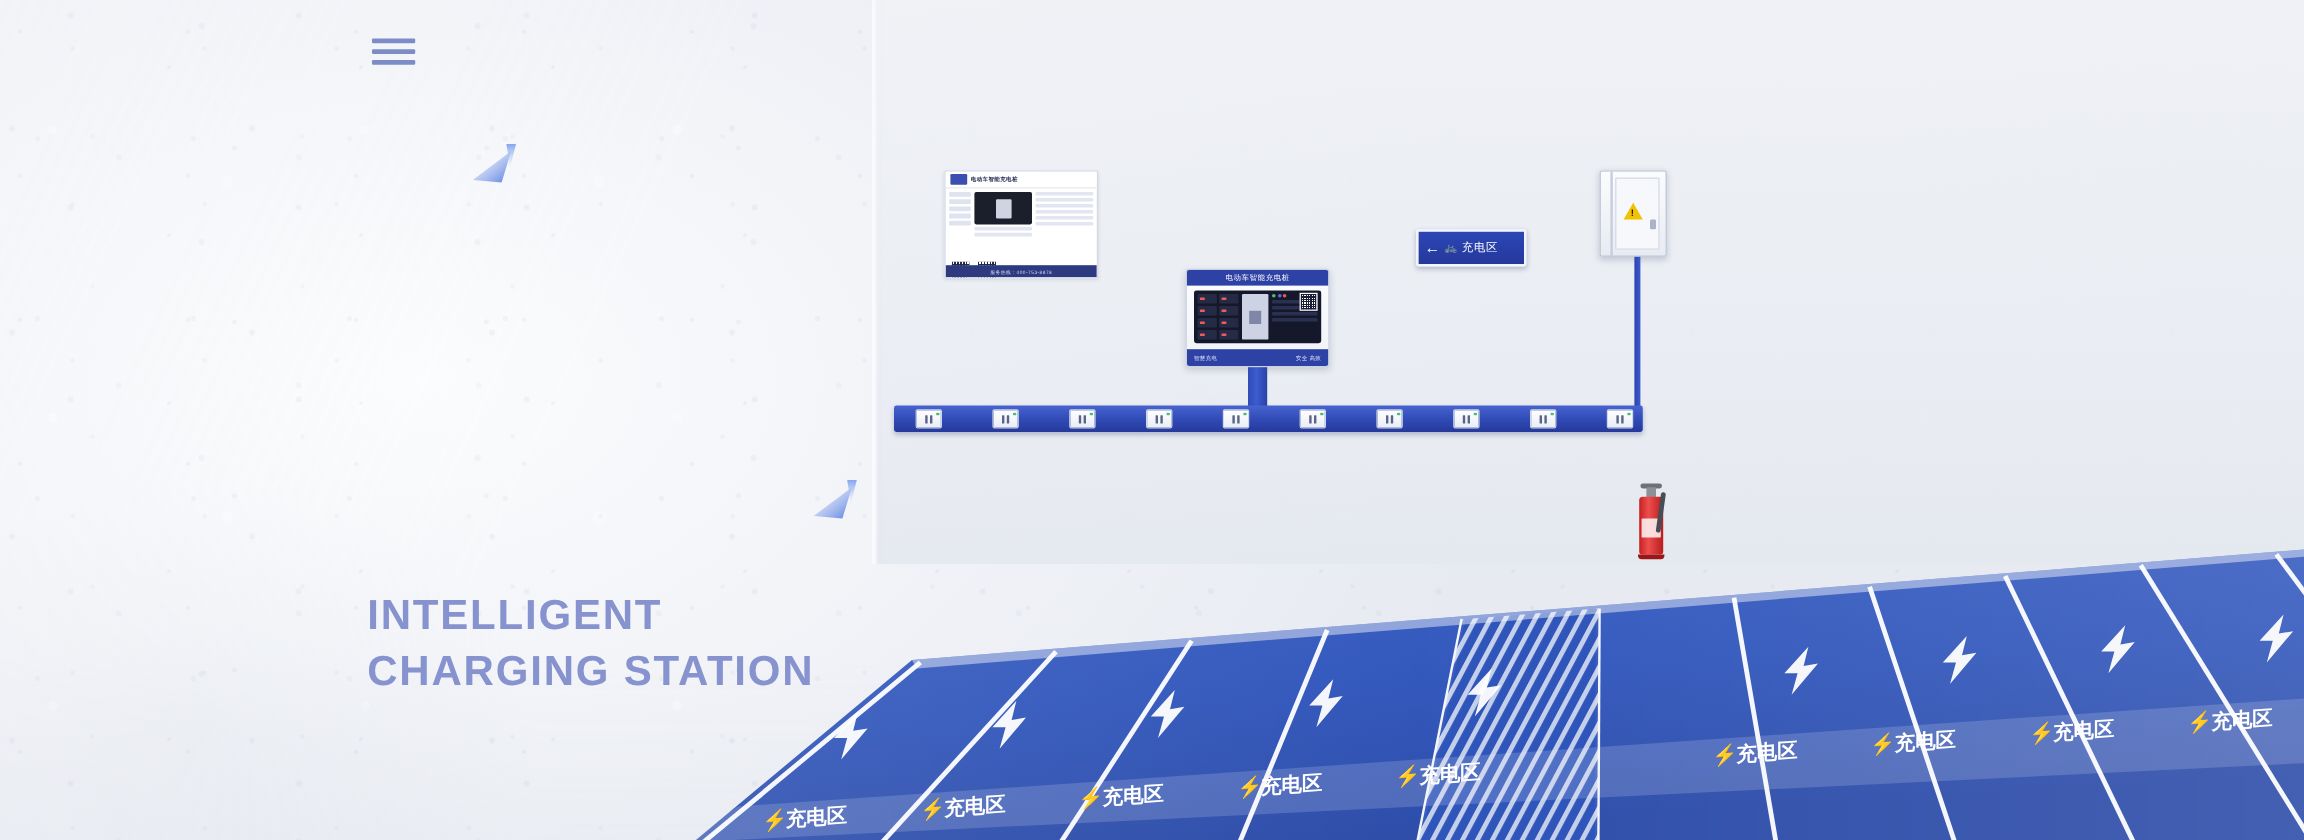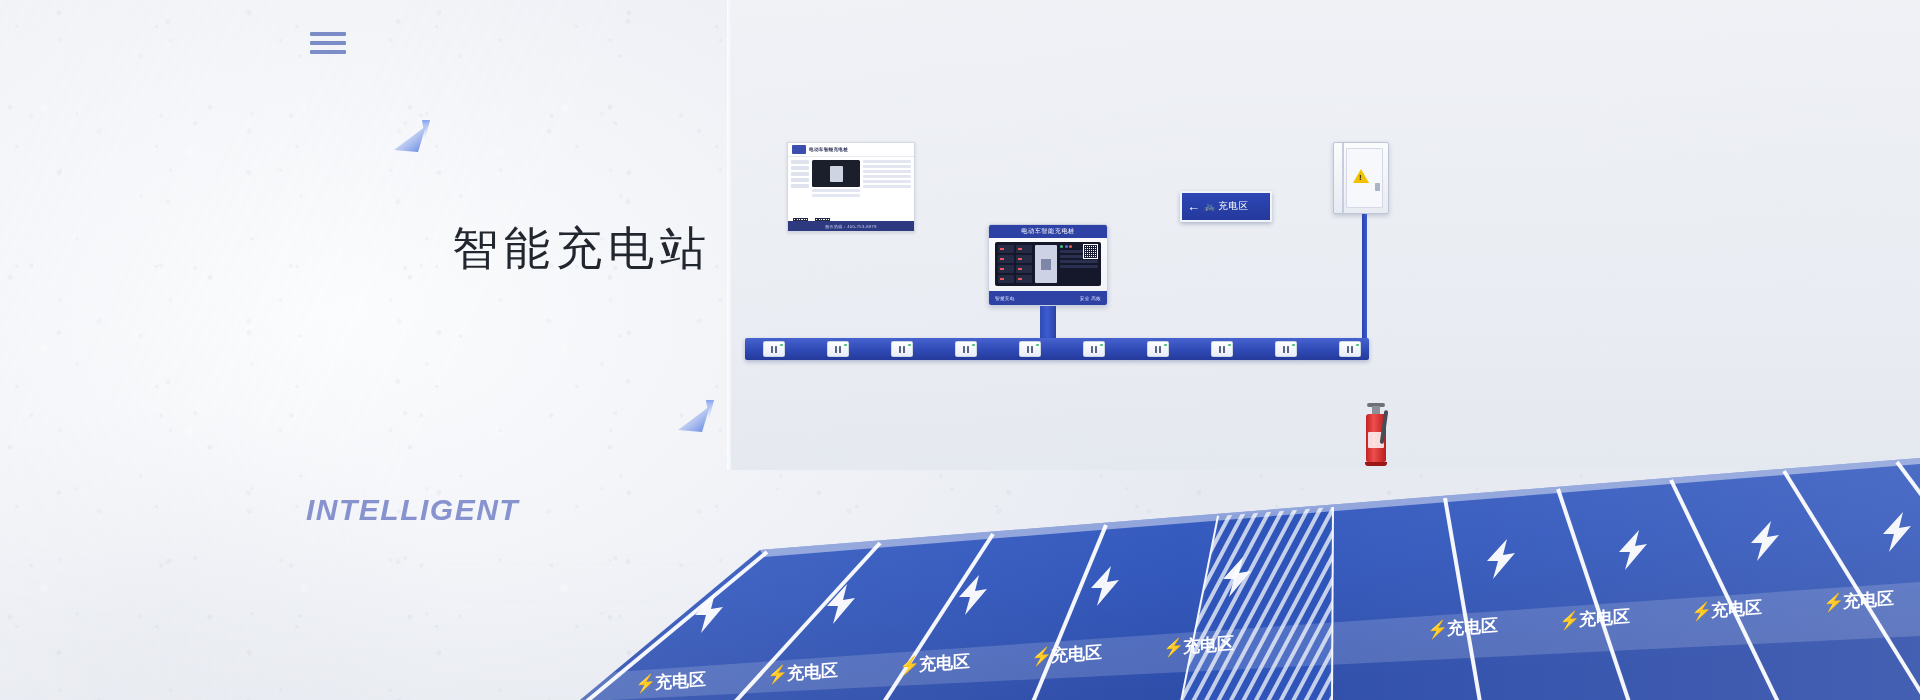--- a/index.html
+++ b/index.html
@@ -79,22 +79,22 @@
   }
   #features {
     position:absolute; left:452px; top:293px;
     display:grid; grid-template-columns:auto auto;
     column-gap:28px; row-gap:7px;
     font-size:25px; font-weight:300; letter-spacing:2px;
     color:#454e66; white-space:nowrap;
   }
   #eng {
     position:absolute; left:306px; top:490px;
-    font-size:30px; font-weight:bold; letter-spacing:1.5px;
-    line-height:1.33; color:#8793cf;font-style:italic;
+    font-size:35px; font-weight:bold; letter-spacing:1.5px;
+    line-height:1.33; color:#8793cf;
   }
 
   
   .shard { position:absolute; }
   .shard svg { display:block; }
 
   
   #scene { position:absolute; left:0; top:0; width:1920px; height:700px; }
 
   
@@ -587,20 +587,20 @@
       <polygon points="30,2 38,2 33,22" fill="url(#sh4)"></polygon>
     </svg>
   </div>
 
   <div id="hamburger">
     <span></span>
     <span></span>
     <span></span>
   </div>
 
-  <div id="subhead" class="nosel">智能充电站</div>
 
 
   <div id="eng" class="nosel">
     <div>INTELLIGENT</div>
+    <div>CHARGING STATION</div>
   </div>
 
 </div>
 
 </body></html>

